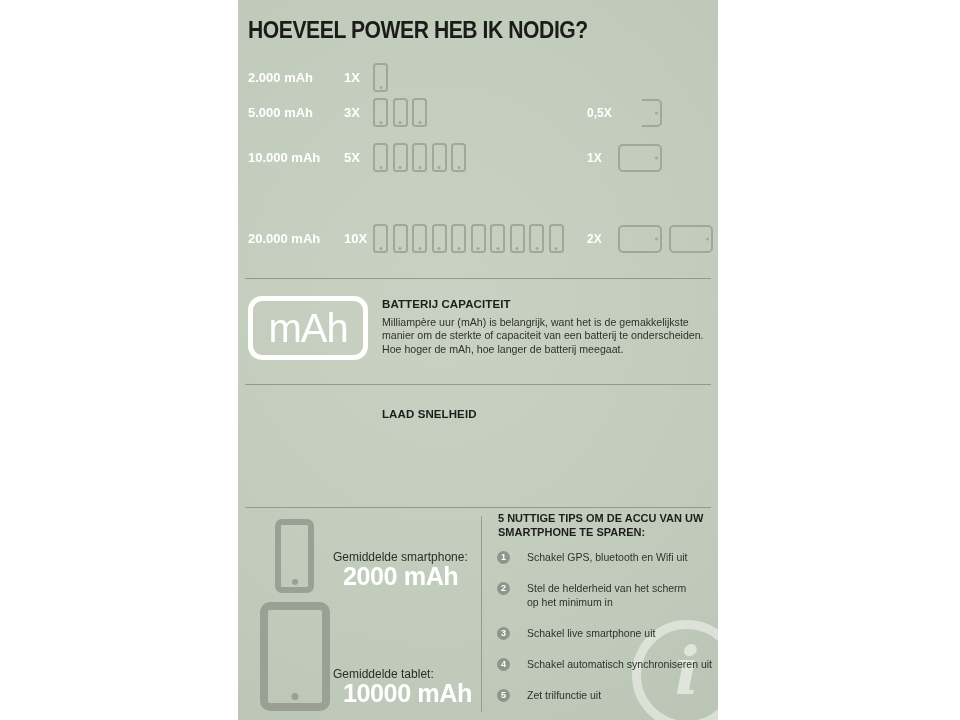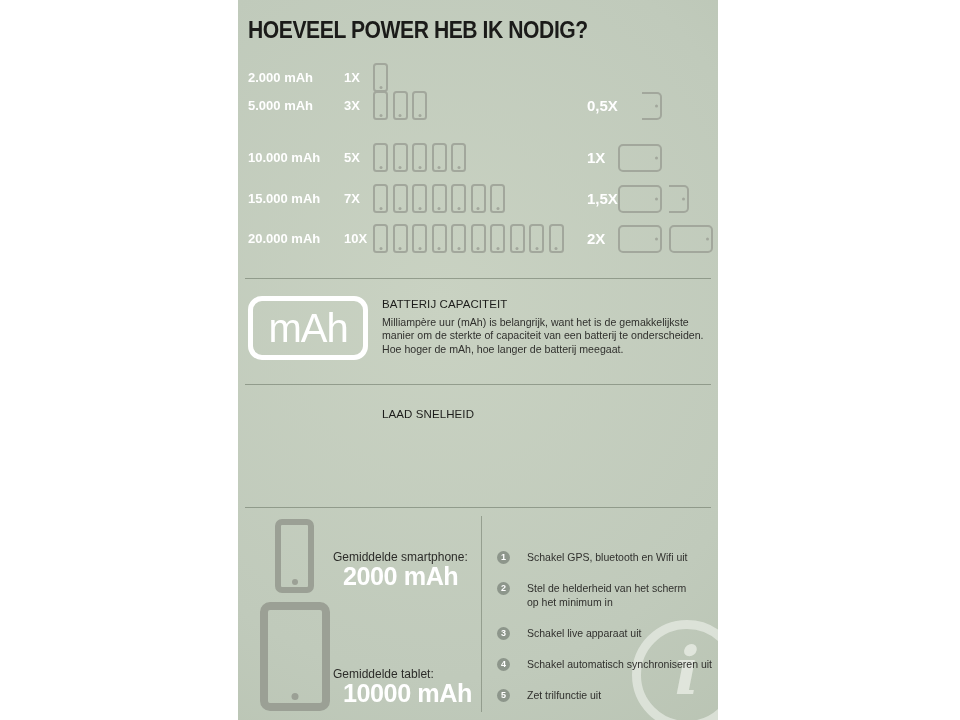--- a/index.html
+++ b/index.html
@@ -20,21 +20,21 @@
   .cap  { position: absolute; left: 10px;  line-height: 32px; font-size: 13px; font-weight: bold; color: #ffffff; }
   .mult { position: absolute; left: 106px; line-height: 32px; font-size: 13px; font-weight: bold; color: #ffffff; }
   .phones { position: absolute; left: 135px; top: 1px; display: flex; gap: 4.5px; }
   .ph {
     width: 15px; height: 29px; border: 2px solid #a2a79c; border-radius: 3.5px; position: relative;
   }
   .ph::after {
     content: ""; position: absolute; left: 50%; bottom: 1px; transform: translateX(-50%);
     width: 3px; height: 3px; border-radius: 50%; background: #a2a79c;
   }
-  .tmult { position: absolute; left: 349px; line-height: 32px; font-size: 15px; font-weight: bold; color: #ffffff; }
+  .tmult { position: absolute; left: 349px; line-height: 32px; font-size: 12px; font-weight: bold; color: #ffffff; }
   .tablets { position: absolute; left: 380px; top: 2px; display: flex; gap: 7px; align-items: center; }
   .tb {
     width: 44px; height: 28px; border: 2.5px solid #a2a79c; border-radius: 5px; position: relative;
   }
   .tb::after {
     content: ""; position: absolute; right: 2px; top: 50%; transform: translateY(-50%);
     width: 3px; height: 3px; border-radius: 50%; background: #a2a79c;
   }
   .tb.half { width: 20px; border-left: none; border-radius: 0 5px 5px 0; }
   .tb.half.solo { margin-left: 24px; }
@@ -44,21 +44,21 @@
   .vdiv { position: absolute; left: 243px; top: 516px; width: 1px; height: 196px; background: rgba(104,114,98,0.5); }
   
   .badge {
     position: absolute; left: 10px; width: 120px; height: 64px;
     border: 5px solid #ffffff; border-radius: 14px; color: #ffffff;
     display: flex; align-items: center; justify-content: center;
     font-weight: normal; letter-spacing: -1px;
   }
   .badge.mah { top: 296px; font-size: 40px; }
   .badge.ma  { top: 413px; font-size: 44px; }
-  .sec-head { position: absolute; left: 144px; font-size: 11.5px; font-weight: normal; color: #1d1d1b; letter-spacing: 0.1px; }
+  .sec-head { position: absolute; left: 144px; font-size: 11.5px; font-weight: bold; color: #1d1d1b; letter-spacing: 0.1px; }
   .sec-head.h1 { top: 298px; }
   .sec-head.h2 { top: 408px; }
   .sec-body {
     position: absolute; left: 144px; width: 336px; font-size: 10.6px; line-height: 13.4px;
     color: #30302d; white-space: pre-line;
   }
   .sec-body.b1 { top: 316px; }
   .sec-body.b2 { top: 437px; }
   
   .big-phone {
@@ -117,21 +117,21 @@
     <h1 class="title">HOEVEEL POWER HEB IK NODIG?</h1>
 
     <div id="chart">
         <div class="crow" style="top: 62px;">
           <span class="cap">2.000 mAh</span>
           <span class="mult">1X</span>
           <div class="phones">
             <span class="ph"></span>
           </div>
         </div>
-        <div class="crow" style="top: 90px; text-align: right;">
+        <div class="crow" style="top: 97px; text-align: right;">
           <span class="cap">5.000 mAh</span>
           <span class="mult">3X</span>
           <div class="phones">
             <span class="ph"></span>
             <span class="ph"></span>
             <span class="ph"></span>
           </div>
           <span class="tmult">0,5X</span>
           <div class="tablets">
             <span class="tb half solo"></span>
@@ -143,38 +143,20 @@
           <div class="phones">
             <span class="ph"></span>
             <span class="ph"></span>
             <span class="ph"></span>
             <span class="ph"></span>
             <span class="ph"></span>
           </div>
           <span class="tmult">1X</span>
           <div class="tablets">
             <span class="tb"></span>
-          </div>
-        </div>
-        <div class="crow" style="top: 182.6px;">
-          <span class="cap">15.000 mAh</span>
-          <span class="mult">7X</span>
-          <div class="phones">
-            <span class="ph"></span>
-            <span class="ph"></span>
-            <span class="ph"></span>
-            <span class="ph"></span>
-            <span class="ph"></span>
-            <span class="ph"></span>
-            <span class="ph"></span>
-          </div>
-          <span class="tmult">1,5X</span>
-          <div class="tablets">
-            <span class="tb"></span>
-            <span class="tb half"></span>
           </div>
         </div>
         <div class="crow" style="top: 222.8px;">
           <span class="cap">20.000 mAh</span>
           <span class="mult">10X</span>
           <div class="phones">
             <span class="ph"></span>
             <span class="ph"></span>
             <span class="ph"></span>
             <span class="ph"></span>
@@ -214,33 +196,35 @@
     <div class="big-tablet"></div>
     <div class="avg-label l2">Gemiddelde tablet:</div>
     <div class="avg-value v2">10000 mAh</div>
 
     <div class="vdiv"></div>
 
     <div class="wm">
       <span class="wm-glyph">i</span>
     </div>
 
+    <div class="tips-head">5 NUTTIGE TIPS OM DE ACCU VAN UW
+SMARTPHONE TE SPAREN:</div>
     <div class="tips-list" id="tips-list">
         <div class="tip">
           <span class="tnum">1</span>
           <span class="ttext">Schakel GPS, bluetooth en Wifi uit</span>
         </div>
         <div class="tip">
           <span class="tnum">2</span>
           <span class="ttext">Stel de helderheid van het scherm
 op het minimum in</span>
         </div>
         <div class="tip">
           <span class="tnum">3</span>
-          <span class="ttext">Schakel live apparaat uit</span>
+          <span class="ttext">Schakel live smartphone uit</span>
         </div>
         <div class="tip">
           <span class="tnum">4</span>
           <span class="ttext">Schakel automatisch synchroniseren uit</span>
         </div>
         <div class="tip">
           <span class="tnum">5</span>
           <span class="ttext">Zet trilfunctie uit</span>
         </div>
       </div>

